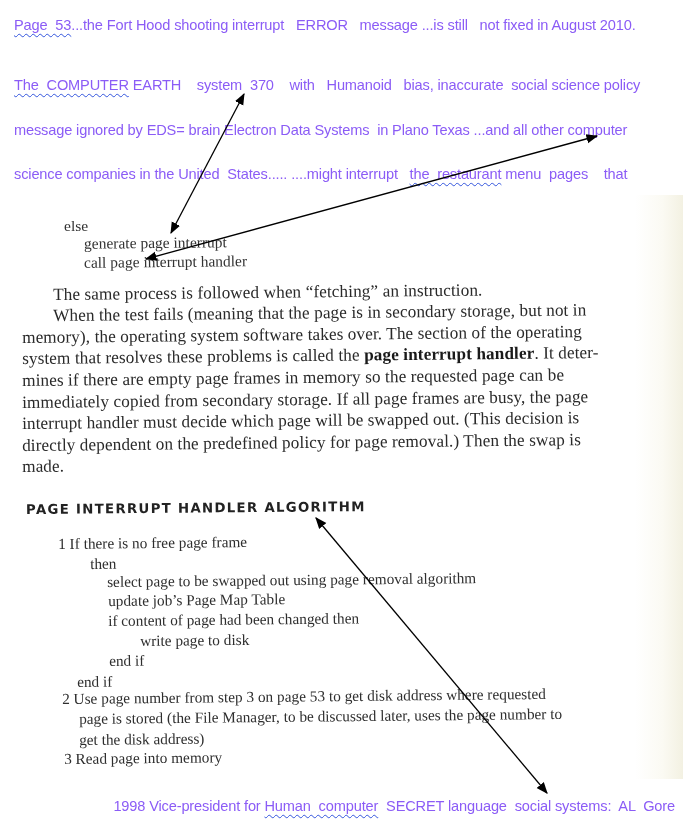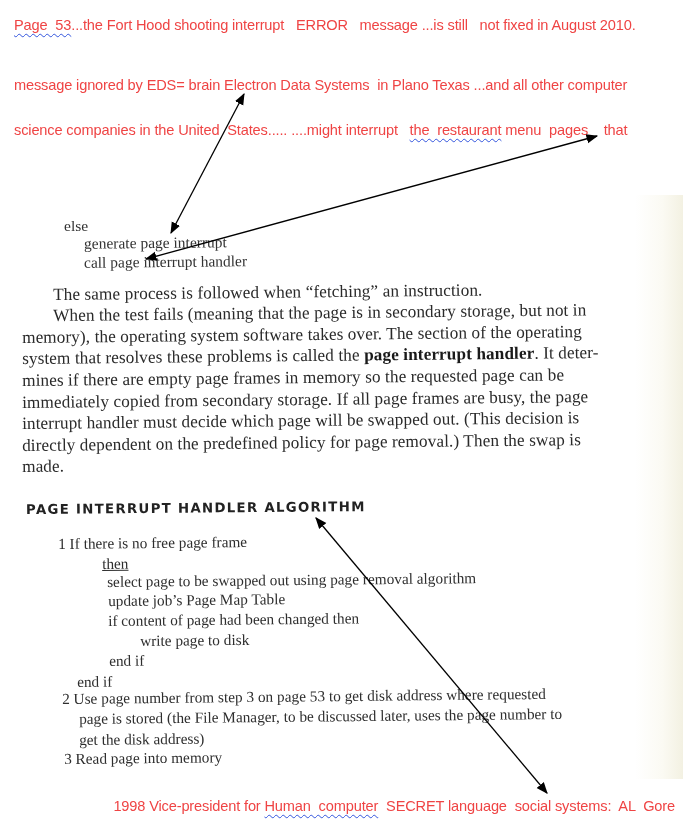--- a/index.html
+++ b/index.html
@@ -3,21 +3,21 @@
 <meta charset="utf-8">
 <style>
   html, body { margin: 0; padding: 0; }
   body {
     width: 685px; height: 839px; position: relative; overflow: hidden;
     background: #ffffff; color: #111;
   }
   .note {
     position: absolute; left: 14px; right: 10px;
     font-family: "Liberation Sans", sans-serif;
-    font-size: 14.6px; line-height: 22.3px; color: #ef4444;
+    font-size: 14.6px; line-height: 22.3px; color: #8b5cf6;
     white-space: pre-wrap; letter-spacing: -0.15px;
   }
   .squig {
     text-decoration: underline wavy #3355dd;
     text-decoration-thickness: 1px;
     text-underline-offset: 3px;
   }
   .scan {
     position: absolute; left: 0; top: 195px; width: 683px; height: 584px;
     background: linear-gradient(90deg, #ffffff 0%, #ffffff 93%, #fbfaf3 97%, #f3f1e2 100%);
@@ -38,20 +38,21 @@
   svg.arrows { position: absolute; left: 0; top: 0; pointer-events: none; }
 </style>
 </head>
 <body>
 
 <div class="scan"></div>
 
 <div class="note" style="top:14px;"><span class="squig">Page  53</span><span>...the Fort Hood shooting interrupt   ERROR   message ...is still   not fixed in August 2010.</span></div>
 
 <div class="note" style="top:52px;">
+<div><span class="squig">The  COMPUTER</span><span> EARTH    system  370    with   Humanoid   bias, inaccurate  social science policy</span></div>
 <div>message ignored by EDS= brain Electron Data Systems  in Plano Texas ...and all other computer</div>
 <div><span>science companies in the United  States..... ....might interrupt   </span><span class="squig">the  restaurant</span><span> menu  pages    that</span></div>
 </div>
 
 <div class="serif code" style="left:64px; top:217px;">else</div>
 <div class="serif code" style="left:84px; top:234px; transform:rotate(-0.6deg);">generate page interrupt</div>
 <div class="serif code" style="left:84px; top:253px; transform:rotate(-0.6deg);">call page interrupt handler</div>
 
 <div class="serif body-text" style="left:53px; top:285px; transform:rotate(-0.6deg); transform-origin:left top;">The same process is followed when “fetching” an instruction.</div>
 <div class="serif body-text" style="left:53px; top:306px; transform:rotate(-0.6deg); transform-origin:left top;">When the test fails (meaning that the page is in secondary storage, but not in</div>
@@ -59,21 +60,21 @@
 <div class="serif body-text" style="left:22px; top:349px; transform:rotate(-0.6deg); transform-origin:left top;"><span>system that resolves these problems is called the </span><b class="term">page interrupt handler</b><span>. It deter-</span></div>
 <div class="serif body-text" style="left:22px; top:371px; transform:rotate(-0.6deg); transform-origin:left top;">mines if there are empty page frames in memory so the requested page can be</div>
 <div class="serif body-text" style="left:22px; top:393px; transform:rotate(-0.6deg); transform-origin:left top;">immediately copied from secondary storage. If all page frames are busy, the page</div>
 <div class="serif body-text" style="left:22px; top:414px; transform:rotate(-0.6deg); transform-origin:left top;">interrupt handler must decide which page will be swapped out. (This decision is</div>
 <div class="serif body-text" style="left:22px; top:436px; transform:rotate(-0.6deg); transform-origin:left top;">directly dependent on the predefined policy for page removal.) Then the swap is</div>
 <div class="serif body-text" style="left:22px; top:457px; transform:rotate(-0.6deg); transform-origin:left top;">made.</div>
 
 <div class="serif heading" style="left:26px; top:502px; transform:rotate(-0.5deg); transform-origin:left top;">PAGE INTERRUPT HANDLER ALGORITHM</div>
 
 <div class="serif algo" style="left:58px; top:535px; transform:rotate(-0.6deg); transform-origin:left top;">1  If there is no free page frame</div>
-<div class="serif algo" style="left:102px; top:555px; transform:rotate(-0.6deg); transform-origin:left top;text-decoration:underline;">then</div>
+<div class="serif algo" style="left:90px; top:555px; transform:rotate(-0.6deg); transform-origin:left top;">then</div>
 <div class="serif algo" style="left:107px; top:573px; transform:rotate(-0.6deg); transform-origin:left top;">select page to be swapped out using page removal algorithm</div>
 <div class="serif algo" style="left:108px; top:592px; transform:rotate(-0.6deg); transform-origin:left top;">update job’s Page Map Table</div>
 <div class="serif algo" style="left:108px; top:612px; transform:rotate(-0.6deg); transform-origin:left top;">if content of page had been changed then</div>
 <div class="serif algo" style="left:140px; top:632px; transform:rotate(-0.6deg); transform-origin:left top;">write page to disk</div>
 <div class="serif algo" style="left:109px; top:652px; transform:rotate(-0.6deg); transform-origin:left top;">end if</div>
 <div class="serif algo" style="left:77px; top:673px; transform:rotate(-0.6deg); transform-origin:left top;">end if</div>
 <div class="serif algo" style="left:62px; top:690px; transform:rotate(-0.6deg); transform-origin:left top;">2  Use page number from step 3 on page 53 to get disk address where requested</div>
 <div class="serif algo" style="left:79px; top:710px; transform:rotate(-0.6deg); transform-origin:left top;">page is stored (the File Manager, to be discussed later, uses the page number to</div>
 <div class="serif algo" style="left:79px; top:731px; transform:rotate(-0.6deg); transform-origin:left top;">get the disk address)</div>
 <div class="serif algo" style="left:64px; top:750px; transform:rotate(-0.6deg); transform-origin:left top;">3  Read page into memory</div>

